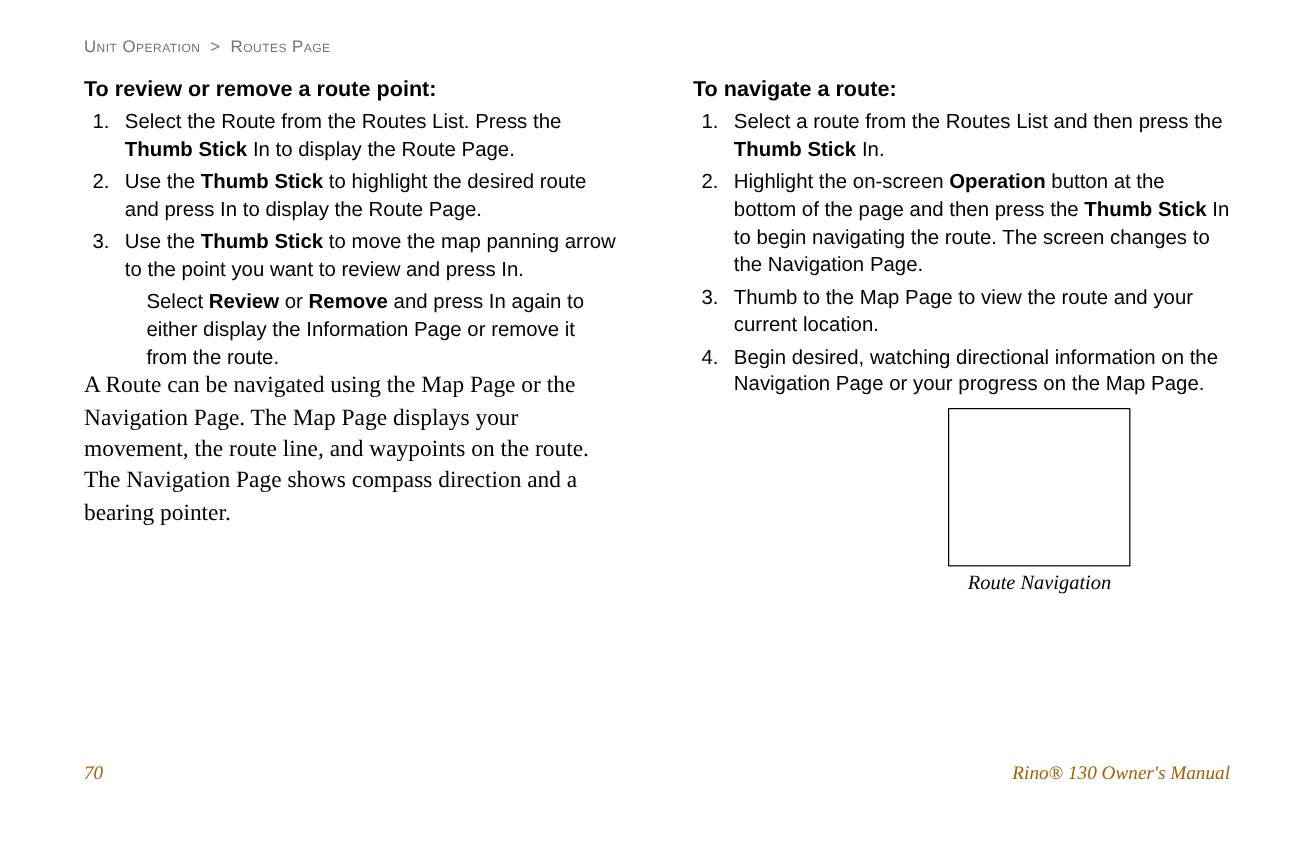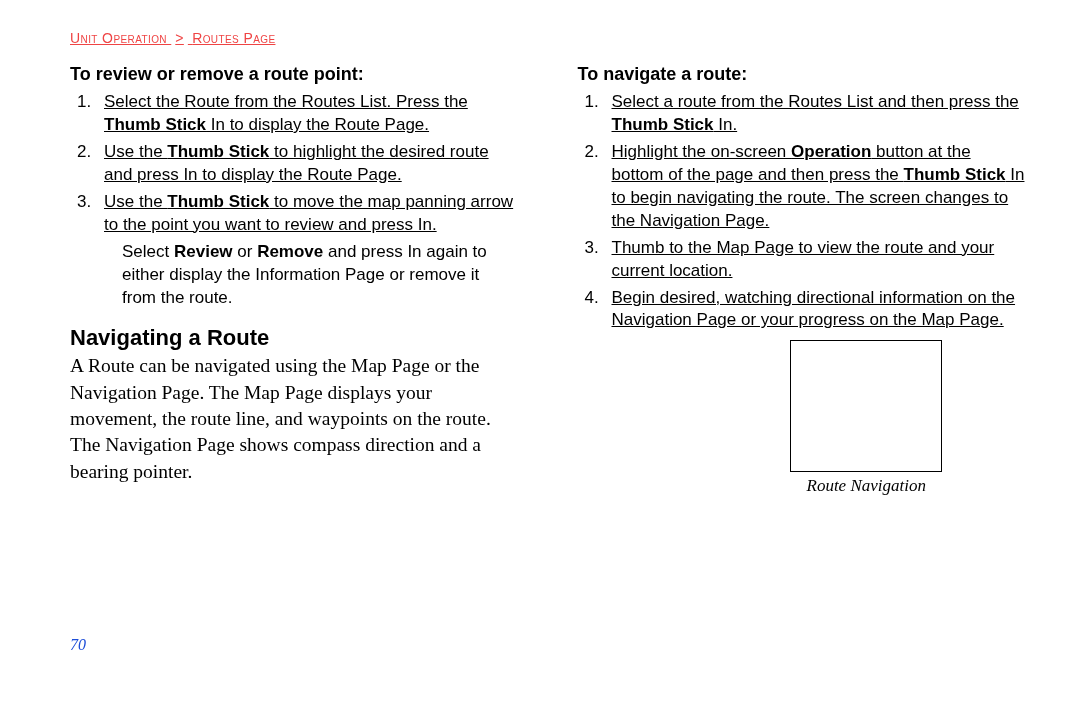--- a/index.html
+++ b/index.html
@@ -14,24 +14,23 @@
   .page {
     position: relative;
     box-sizing: border-box;
     width: 1080px;
     height: 702px;
     padding: 30px 55px 30px 70px;
   }
   .breadcrumb {
     font-size: 14px;
     letter-spacing: 0.4px;
-    color: #ef4444;
+    color: #737373;
     margin-bottom: 14px;
     font-variant: small-caps;
-    text-decoration: underline;
   }
   .breadcrumb .sep {
     margin: 0 4px;
   }
   .cols {
     display: flex;
     gap: 60px;
   }
   .col {
     width: 456px;
@@ -39,21 +38,20 @@
   .subhead {
     font-size: 18px;
     font-weight: bold;
     margin: 4px 0 6px 0;
   }
   ol {
     margin: 0 0 0 26px;
     padding: 0;
     font-size: 17px;
     line-height: 1.35;
-    text-decoration: underline;
   }
   ol li {
     padding-left: 8px;
     margin-bottom: 4px;
   }
   .sub-para {
     margin: 4px 0 0 52px;
     font-size: 17px;
     line-height: 1.35;
   }
@@ -91,21 +89,21 @@
   .footer {
     position: absolute;
     bottom: 48px;
     left: 70px;
     right: 55px;
     display: flex;
     justify-content: space-between;
     font-family: "Times New Roman", Times, serif;
     font-style: italic;
     font-size: 16px;
-    color: #1d4ed8;
+    color: #a16207;
   }
   .bold { font-weight: bold; }
 </style>
 </head>
 <body>
 
 <div class="page">
 
   <div class="breadcrumb">
     <span>Unit Operation</span>
@@ -125,21 +123,20 @@
           <span>Use the </span><span class="bold">Thumb Stick</span><span> to highlight the desired route and press In to display the Route Page.</span>
         </li>
         <li>
           <span>Use the </span><span class="bold">Thumb Stick</span><span> to move the map panning arrow to the point you want to review and press In.</span>
         </li>
       </ol>
       <p class="sub-para">
         <span>Select </span><span class="bold">Review</span><span> or </span><span class="bold">Remove</span><span> and press In again to either display the Information Page or remove it from the route.</span>
       </p>
 
-      <div class="h2">Navigating a Route</div>
       <p class="serif-para">A Route can be navigated using the Map Page or the Navigation Page. The Map Page displays your movement, the route line, and waypoints on the route. The Navigation Page shows compass direction and a bearing pointer.</p>
     </div>
 
     <div class="col">
       <div class="subhead">To navigate a route:</div>
       <ol>
         <li>
           <span>Select a route from the Routes List and then press the </span><span class="bold">Thumb Stick</span><span> In.</span>
         </li>
         <li>
@@ -156,15 +153,18 @@
       <div class="figure-wrap">
         <div class="figure-placeholder"></div>
         <div class="caption">Route Navigation</div>
       </div>
     </div>
 
   </div>
 
   <div class="footer">
     <span>70</span>
+    <span>
+      <span>Rino</span><span style="font-style:normal;">®</span><span> 130 Owner's Manual</span>
+    </span>
   </div>
 
 </div>
 
 </body></html>

